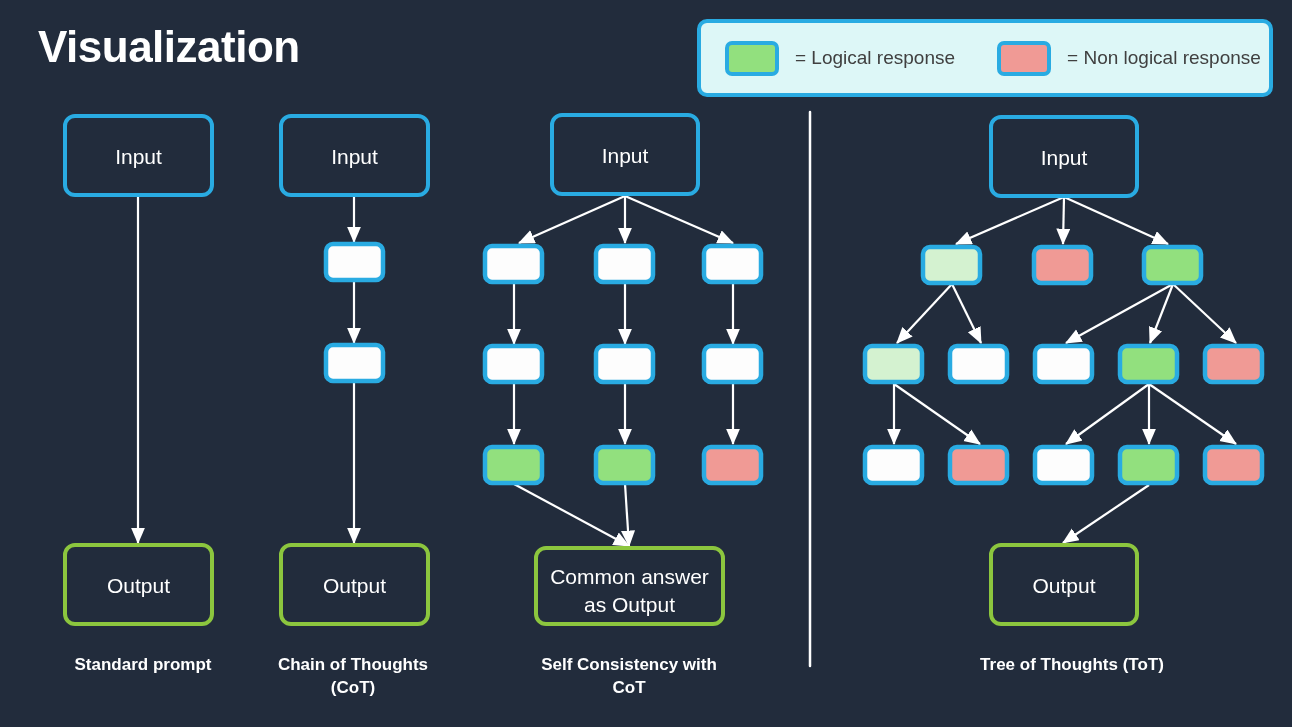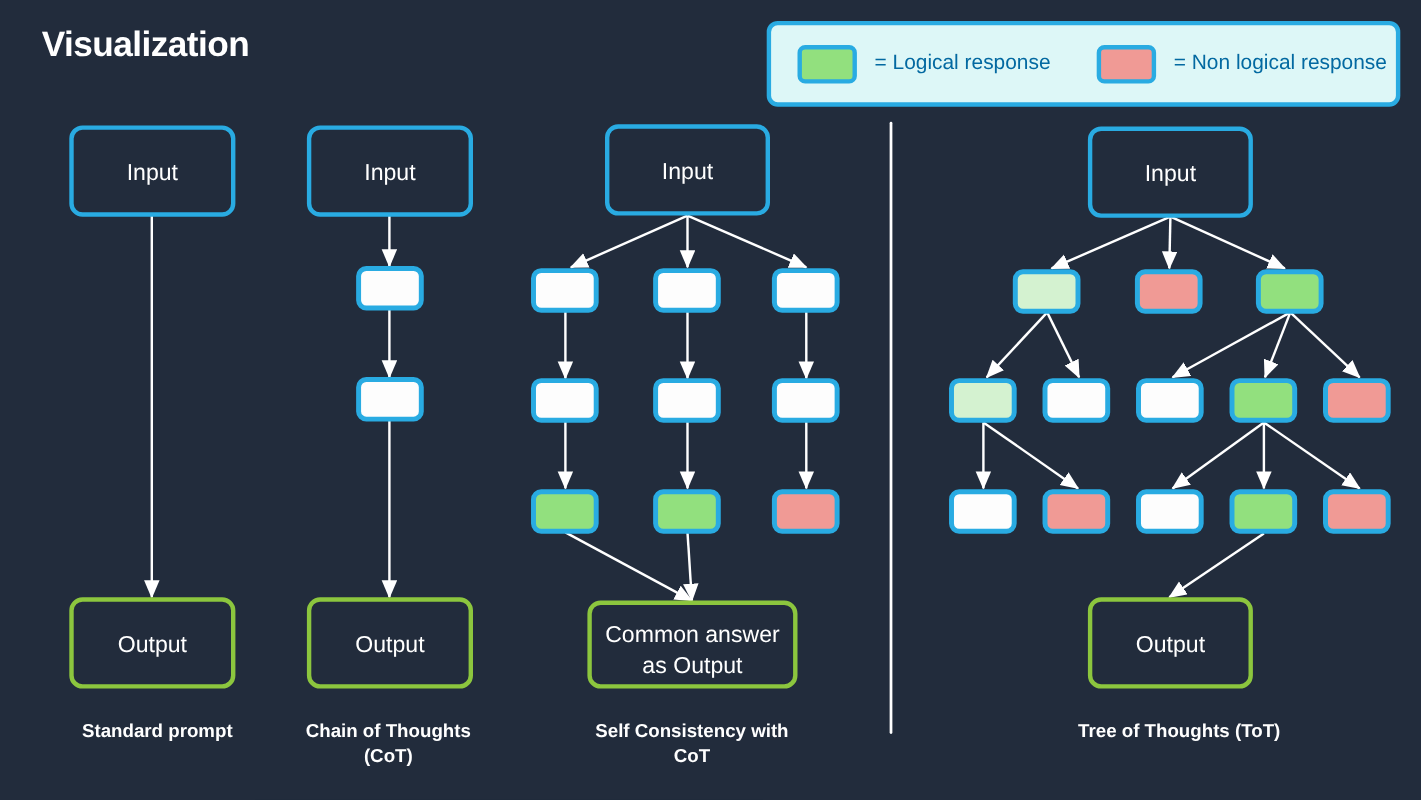--- a/index.html
+++ b/index.html
@@ -12,21 +12,21 @@
     width: 1292px;
     height: 727px;
     background: #222c3c;
     overflow: hidden;
     font-family: "Liberation Sans", sans-serif;
   }
   #page-title {
     position: absolute;
     left: 38px;
     top: 22px;
-    font-size: 32px;
+    font-size: 44px;
     font-weight: bold;
     color: #ffffff;
     letter-spacing: -0.5px;
     font-family: "Liberation Sans", sans-serif;
   }
   
   #legend {
     position: absolute;
     left: 697px;
     top: 19px;
@@ -48,21 +48,21 @@
   .legend-swatch {
     width: 54px;
     height: 35px;
     border: 4px solid #29abe2;
     border-radius: 7px;
     box-sizing: border-box;
   }
   .legend-label {
     margin-left: 16px;
     font-size: 19px;
-    color: #0369a1;
+    color: #404040;
     white-space: nowrap;
     font-family: "Liberation Sans", sans-serif;
   }
   
   #diagram {
     position: absolute;
     left: 0; top: 0;
     width: 1292px;
     height: 727px;
   }

